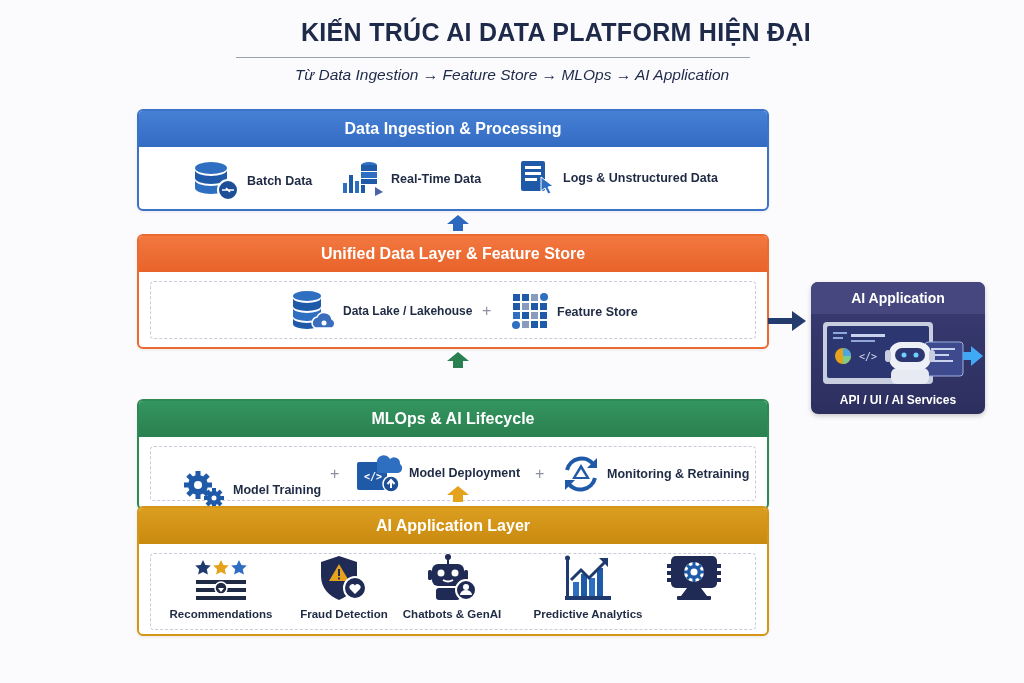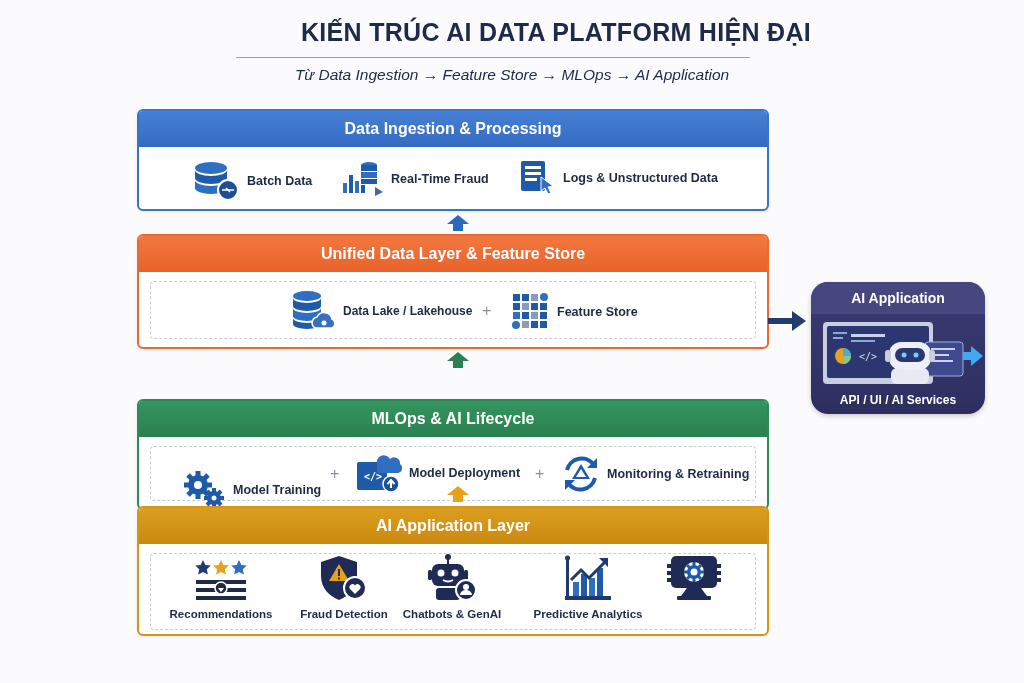--- a/index.html
+++ b/index.html
@@ -33,21 +33,21 @@
     font-weight: 700; color: #1f2a44; white-space: nowrap; }
   .item svg { flex: none; }
   .plus { position: absolute; font-size: 16px; color: #8a90a0; font-weight: 400; }
 
   .vitem { position: absolute; display: flex; flex-direction: column; align-items: center; width: 130px;
     font-size: 11.5px; font-weight: 700; color: #1f2a44; }
   .vitem .lbl { margin-top: 6px; white-space: nowrap; }
 
   .up-arrow { position: absolute; width: 24px; height: 18px; }
 
-  .app-box { position: absolute; left: 811px; top: 282px; width: 174px; height: 132px; border-radius: 17px;
+  .app-box { position: absolute; left: 811px; top: 282px; width: 174px; height: 132px; border-radius: 7px;
     background: linear-gradient(#3a3c74, #2c2f5e); box-shadow: 0 2px 5px rgba(0,0,0,0.2); overflow: hidden; }
   .app-head { height: 32px; display: flex; align-items: center; justify-content: center; color: #fff;
     font-weight: 700; font-size: 14px; background: #45477e; }
   .app-foot { position: absolute; bottom: 7px; left: 0; right: 0; text-align: center; color: #fff;
     font-weight: 700; font-size: 12px; }
   .side-arrow { position: absolute; left: 768px; top: 310px; }
 </style>
 </head>
 <body>
 
@@ -73,21 +73,21 @@
         <rect x="2" y="22" width="4" height="10" fill="#2f6fc2"></rect>
         <rect x="8" y="14" width="4" height="18" fill="#1f5aa8"></rect>
         <rect x="14" y="20" width="4" height="12" fill="#2f6fc2"></rect>
         <rect x="20" y="24" width="4" height="8" fill="#1f5aa8"></rect>
         <ellipse cx="28" cy="4" rx="8" ry="3" fill="#2f6fc2"></ellipse>
         <rect x="20" y="4" width="16" height="6" fill="#1f5aa8"></rect>
         <rect x="20" y="11" width="16" height="6" fill="#2f6fc2"></rect>
         <rect x="20" y="18" width="16" height="5" fill="#1f5aa8"></rect>
         <path d="M34 26 l8 5 l-8 4z" fill="#4a62a8"></path>
       </svg>
-      <span>Real-Time Fraud</span>
+      <span>Real-Time Data</span>
     </div>
     <div class="item" style="left:380px; top:12px;">
       <svg width="38" height="38" viewBox="0 0 38 38">
         <rect x="2" y="2" width="24" height="30" rx="2" fill="#1f5aa8"></rect>
         <rect x="6" y="7" width="16" height="3" fill="#fff"></rect>
         <rect x="6" y="13" width="16" height="3" fill="#fff"></rect>
         <rect x="6" y="19" width="12" height="3" fill="#fff"></rect>
         <path d="M22 18 l12 9 l-5 1 l3 6 l-3 1 l-3 -6 l-4 3z" fill="#2f6fc2" stroke="#fff" stroke-width="1"></path>
       </svg>
       <span>Logs &amp; Unstructured Data</span>

